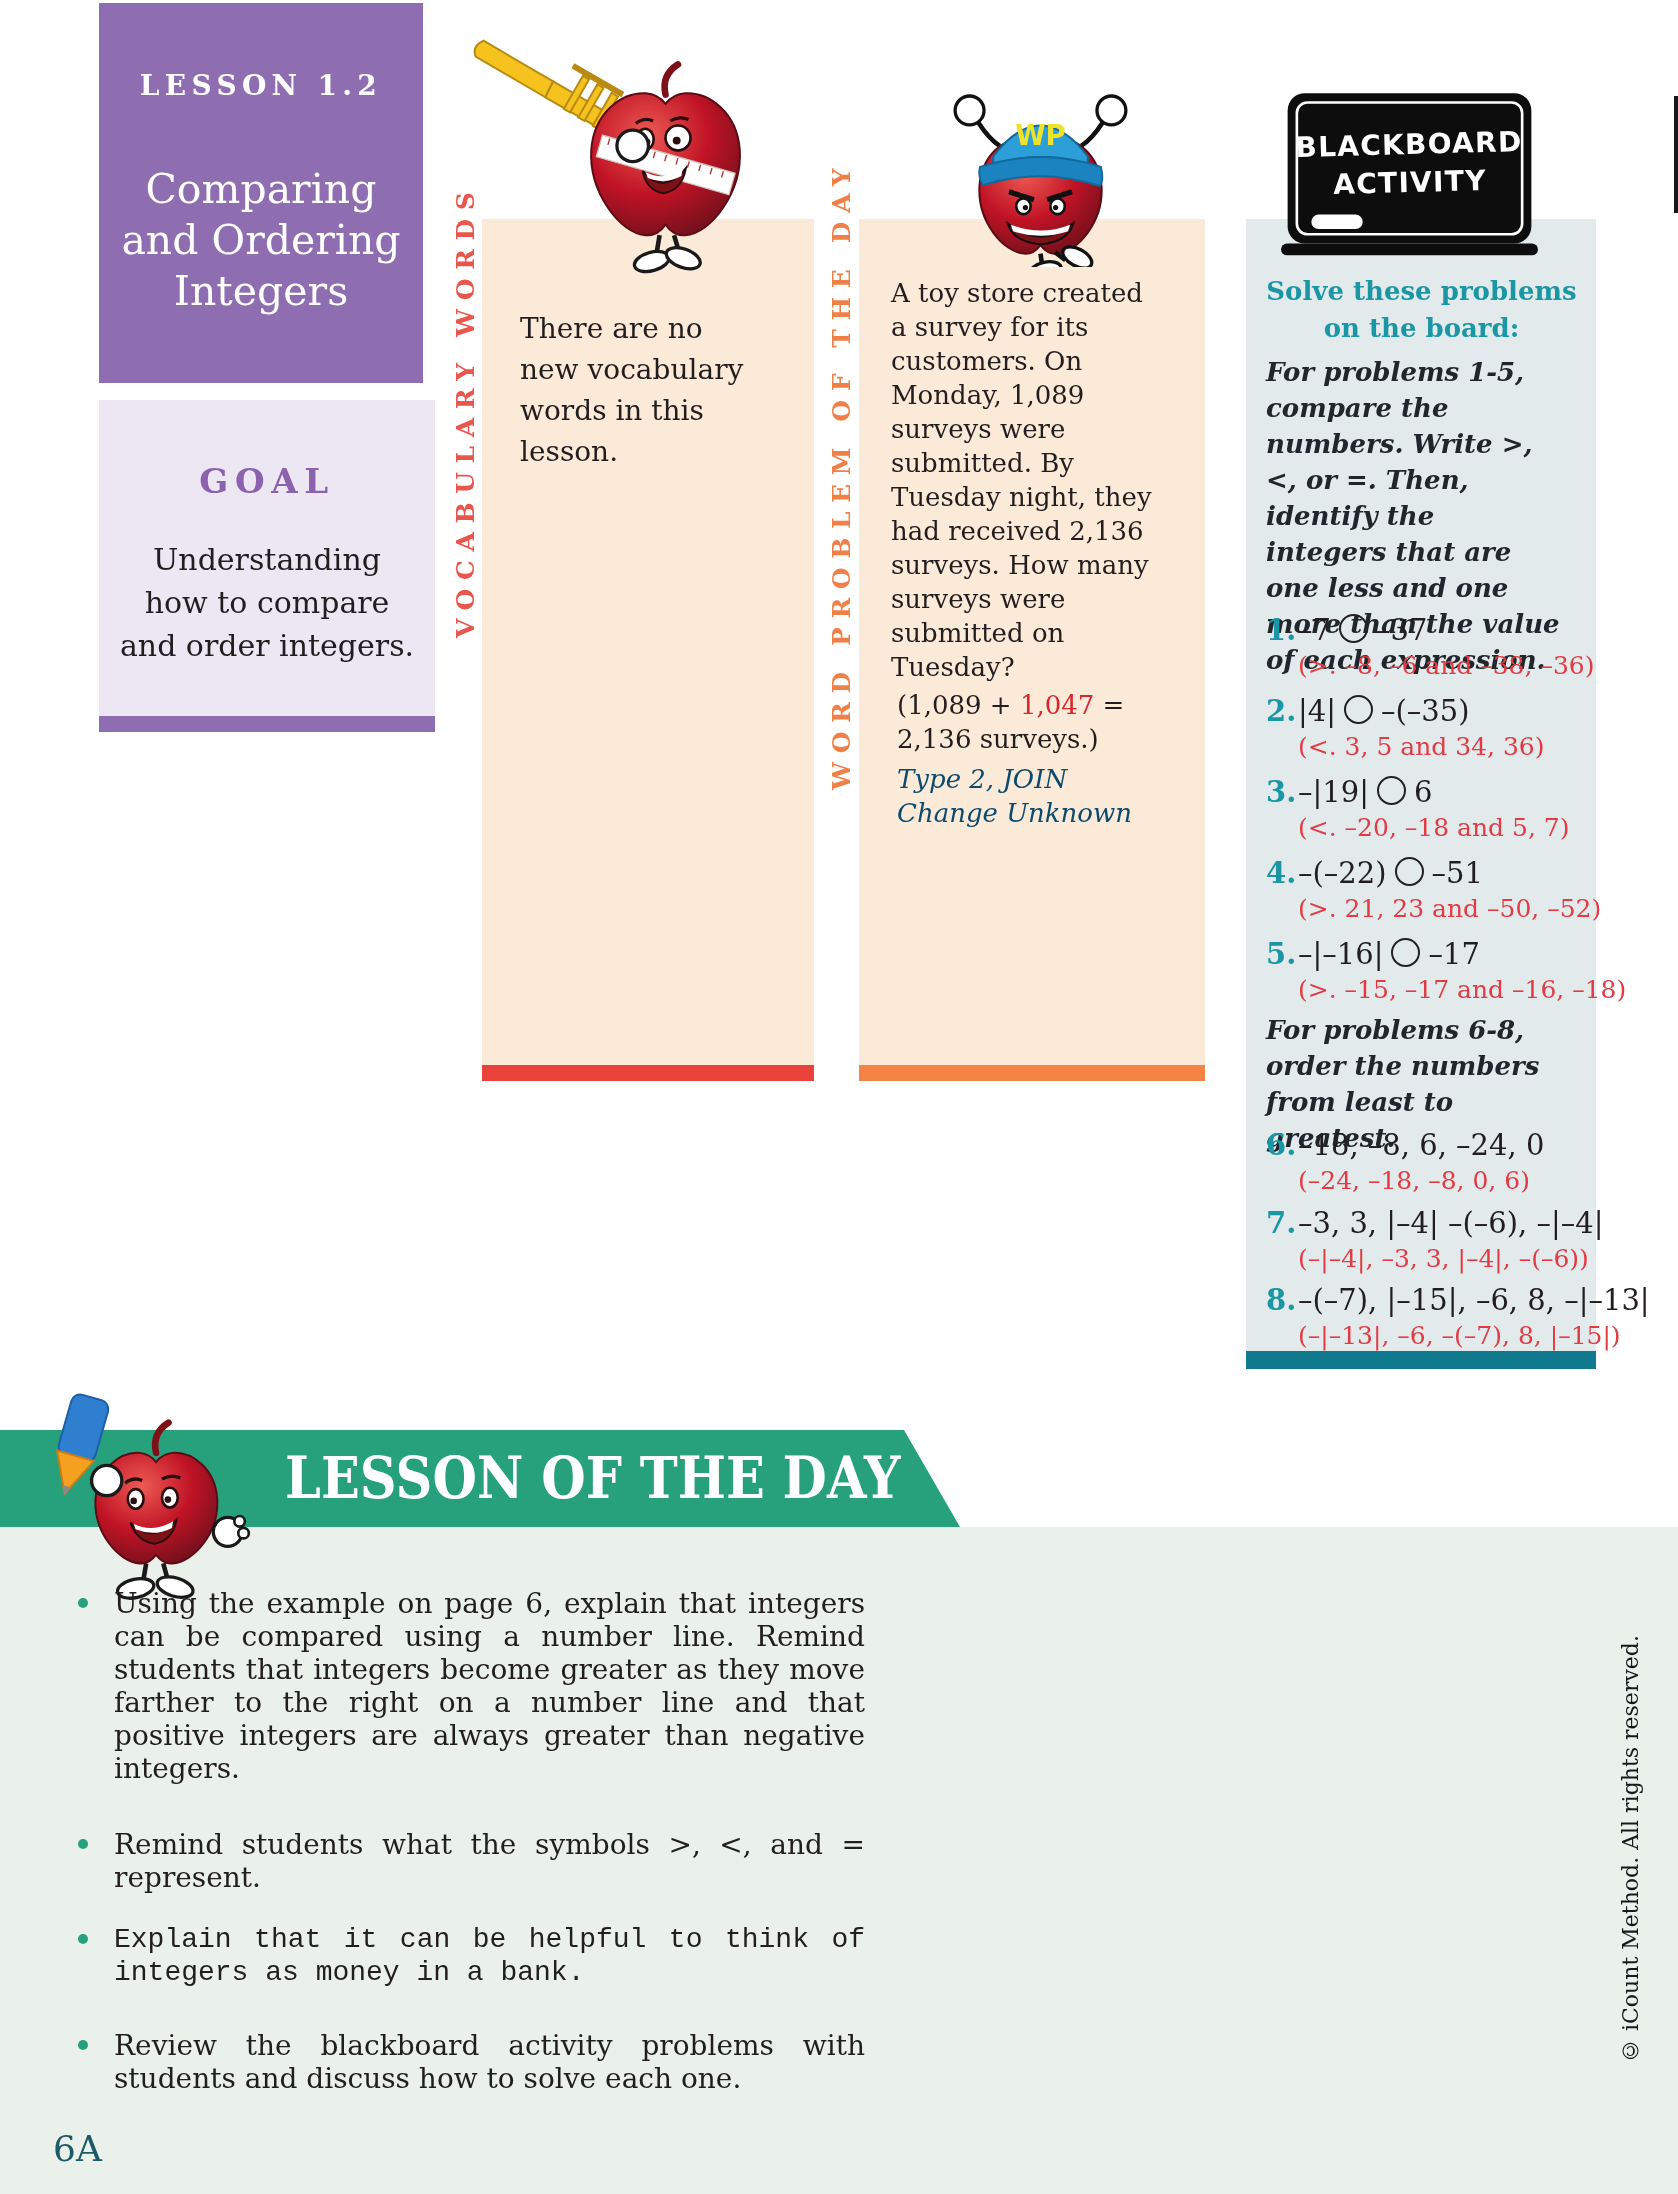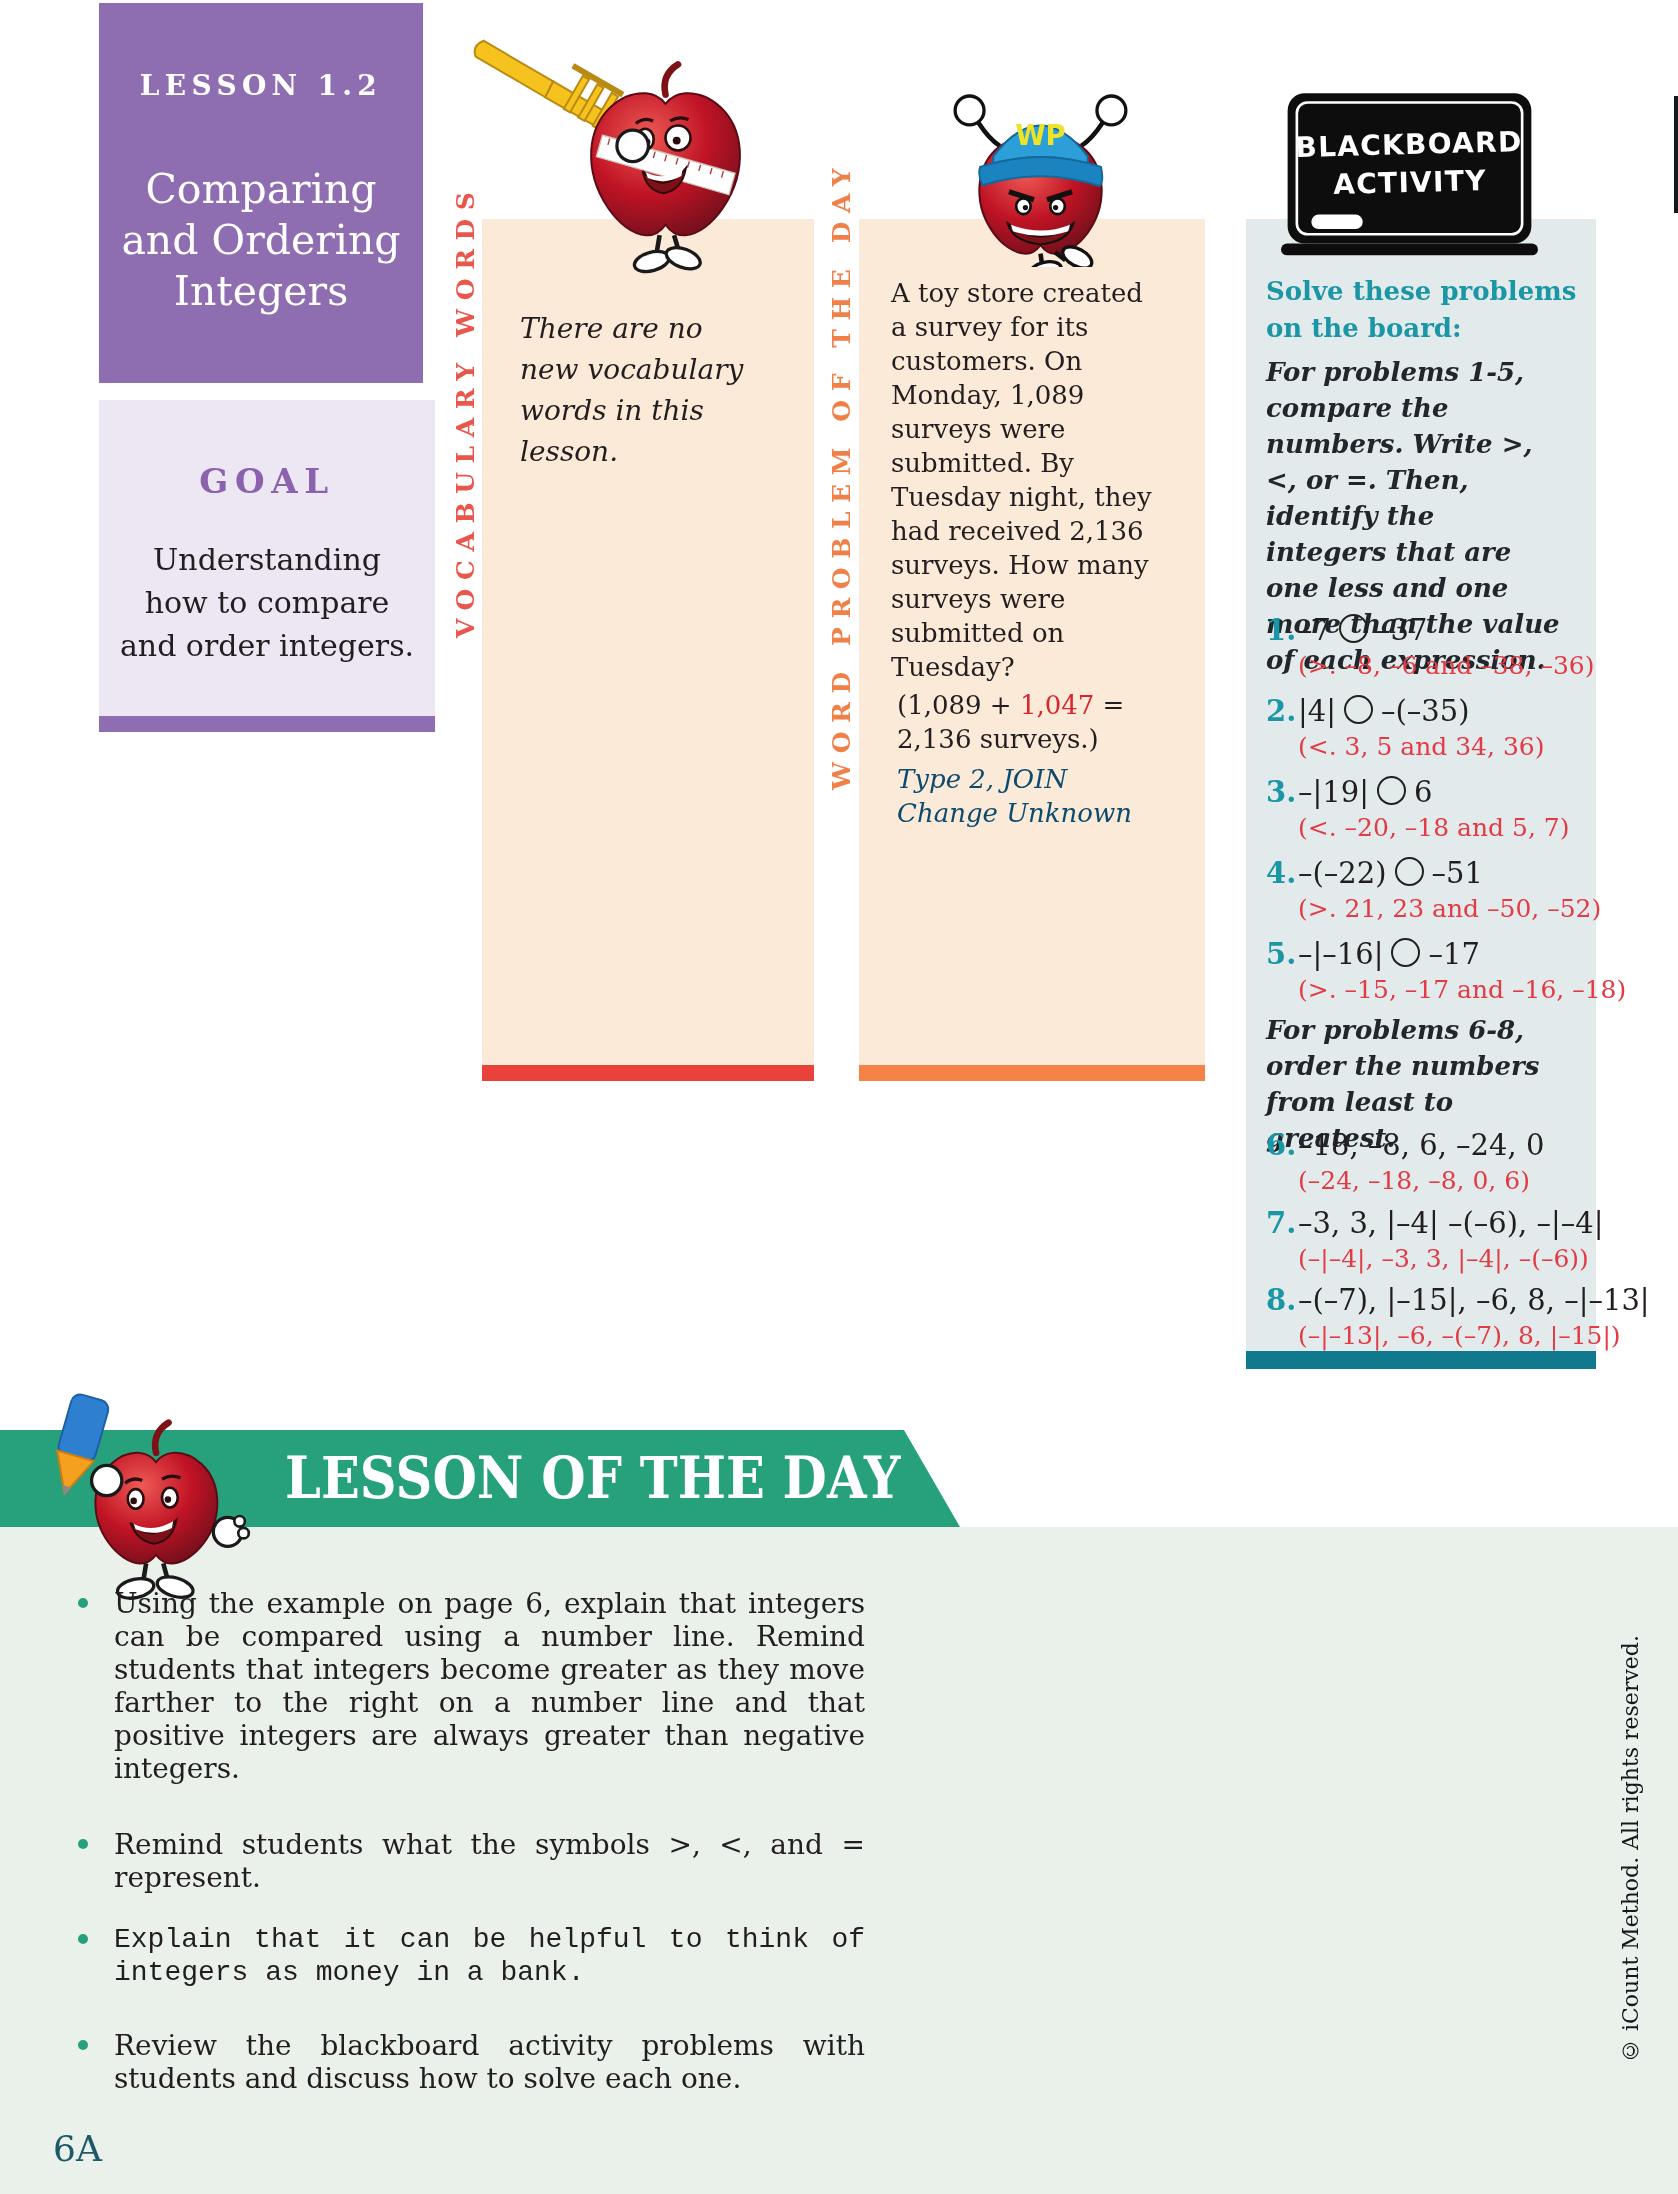--- a/index.html
+++ b/index.html
@@ -28,31 +28,31 @@
 
   
   .vlabel{writing-mode:vertical-rl;transform:rotate(180deg);font-weight:bold;
           font-size:25px;letter-spacing:8.6px;white-space:nowrap;}
   .vlabel-vocab{left:451px;top:204px;height:434px;color:#e8564c;}
   .vlabel-wp{left:827px;top:204px;height:586px;color:#f07f48;}
 
   
   .vocab-box{left:482px;top:219px;width:332px;height:862px;background:#fcead9;}
   .vocab-text{position:absolute;left:38px;top:89px;width:237px;font-size:28px;
-          font-style:italic;line-height:41px;}
+          line-height:41px;}
   .wp-box{left:859px;top:219px;width:346px;height:862px;background:#fcead9;}
   .wp-text{position:absolute;left:32px;top:57px;width:269px;font-size:26px;line-height:34px;}
   .wp-eq{position:absolute;left:38px;top:469px;width:299px;font-size:26px;line-height:34px;}
   .wp-eq .hot{color:#d8262e;text-align:right;}
   .wp-type{position:absolute;left:38px;top:543px;width:271px;font-size:26px;line-height:34px;
           font-style:italic;color:#0c4a6e;}
 
   
   .bb-box{left:1246px;top:219px;width:350px;height:1150px;background:#e3eaec;}
-  .bb-head{position:absolute;top:54px;left:20px;width:311px;color:#1b96a4;
+  .bb-head{position:absolute;top:54px;left:20px;width:311px;text-align:center;color:#1b96a4;
           font-size:26px;font-weight:bold;line-height:37px;}
   .bb-instr{position:absolute;left:20px;width:296px;font-size:26px;font-weight:bold;
           font-style:italic;line-height:36px;color:#20262b;}
   .prob{position:absolute;left:20px;width:311px;}
   .prob .row{font-size:29px;line-height:38px;white-space:nowrap;}
   .prob .num{display:inline-block;width:32px;color:#1b96a4;font-weight:bold;}
   .prob .circle{display:inline-block;width:25px;height:25px;border:2px solid #232020;
           border-radius:50%;margin:0 8px;vertical-align:-2.6px;}
   .prob .ans{padding-left:32px;font-size:25px;line-height:33px;color:#e23b44;white-space:nowrap;}
   .bb-board-text{left:1281px;top:126px;width:257px;text-align:center;color:#fff;

